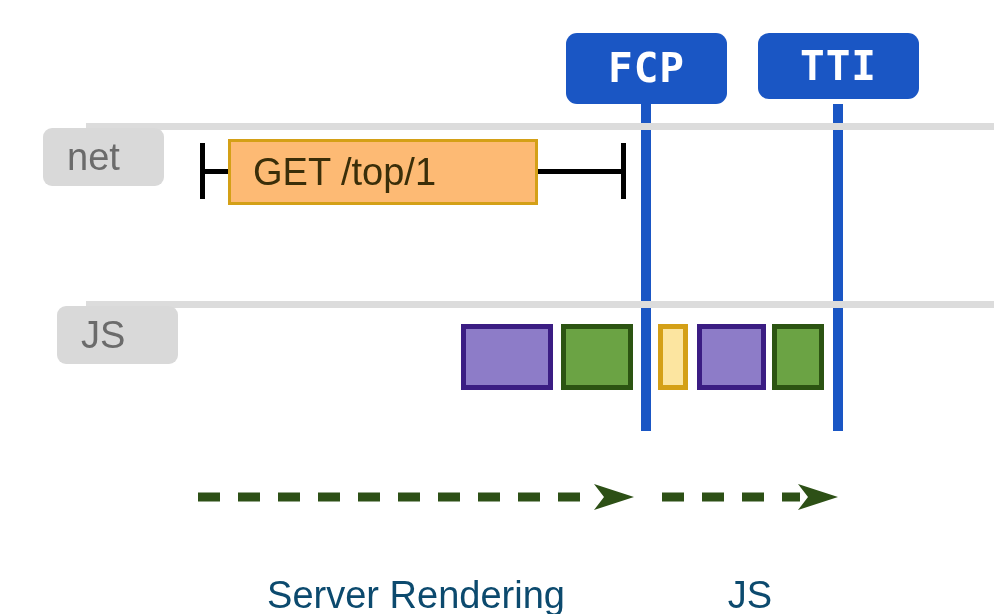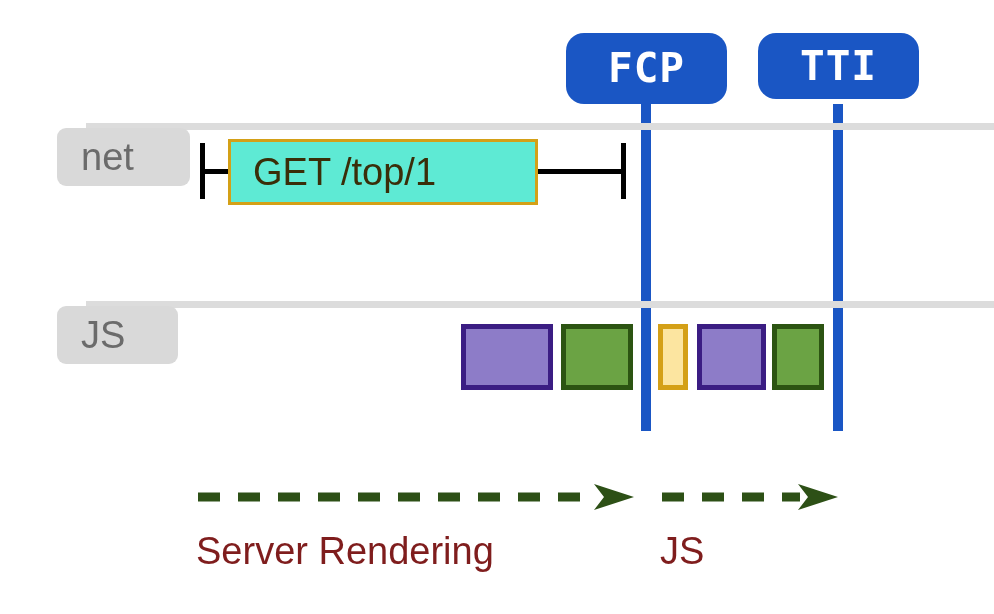--- a/index.html
+++ b/index.html
@@ -18,21 +18,21 @@
     height: 614px;
     background: #ffffff;
     overflow: hidden;
   }
 
   
   .milestone-badge {
     position: absolute;
     background: #1a56c4;
     color: #ffffff;
-    border-radius: 18px;
+    border-radius: 11px;
     font-family: "DejaVu Sans Mono", "Liberation Mono", monospace;
     font-weight: bold;
     font-size: 41px;
     letter-spacing: 1px;
     display: flex;
     align-items: center;
     justify-content: center;
     box-sizing: border-box;
     line-height: 1;
   }
@@ -69,21 +69,21 @@
     height: 5px;
     background: #000000;
   }
   .whisker-cap {
     position: absolute;
     width: 5px;
     background: #000000;
   }
   .request-bar {
     position: absolute;
-    background: #5eead4;
+    background: #fdba74;
     border: 3px solid #d4a017;
     box-sizing: border-box;
     display: flex;
     align-items: center;
     color: #3a2e09;
     font-size: 38px;
     padding-left: 22px;
     line-height: 1;
   }
 
@@ -105,42 +105,44 @@
     border: 5px solid #d4a017;
   }
 
   
   .phase-arrow {
     position: absolute;
     height: 30px;
   }
   .phase-caption {
     position: absolute;
-    color: #7f1d1d;
+    color: #0c4a6e;
     font-size: 38px;
+    text-align: center;
     line-height: 1;
     white-space: nowrap;
+    margin-top: 44px;
   }
 </style>
 </head>
 <body>
 
 <div id="diagram">
 
   <div class="milestone-badge" style="left:566px; top:33px; width:161px; height:71px;">FCP</div>
 
   <div class="milestone-badge" style="left:758px; top:33px; width:161px; height:66px;">TTI</div>
 
   <div class="milestone-line" style="left:641px; top:104px; height:327px;"></div>
 
   <div class="milestone-line" style="left:833px; top:104px; height:327px;"></div>
 
   <div class="track-rule" style="left:86px; top:123px; width:908px;"></div>
 
-  <div class="track-chip" style="left:57px; top:128px; width:133px; height:58px;">net</div>
+  <div class="track-chip" style="left:43px; top:128px; width:121px; height:58px;">net</div>
 
   <div class="whisker-cap" style="left:200px; top:143px; height:56px;"></div>
   <div class="whisker-line" style="left:200px; top:169px; width:425px;"></div>
   <div class="whisker-cap" style="left:621px; top:143px; height:56px;"></div>
 
   <div class="request-bar" style="left:228px; top:139px; width:310px; height:66px;">GET /top/1</div>
 
   <div class="track-rule" style="left:86px; top:301px; width:908px;"></div>
 
   <div class="track-chip" style="left:57px; top:306px; width:121px; height:58px;">JS</div>

